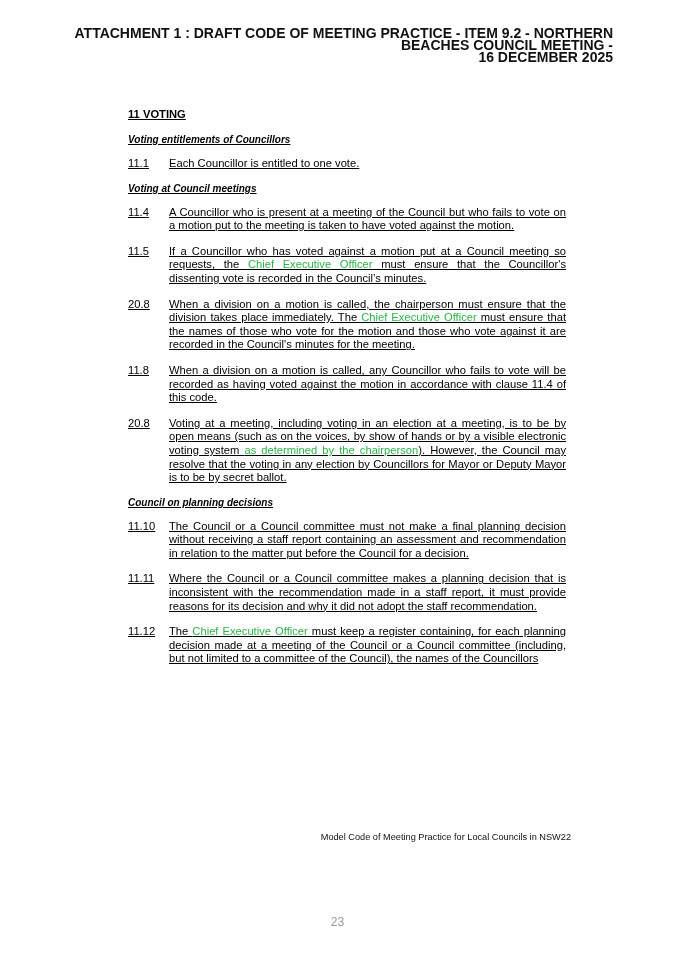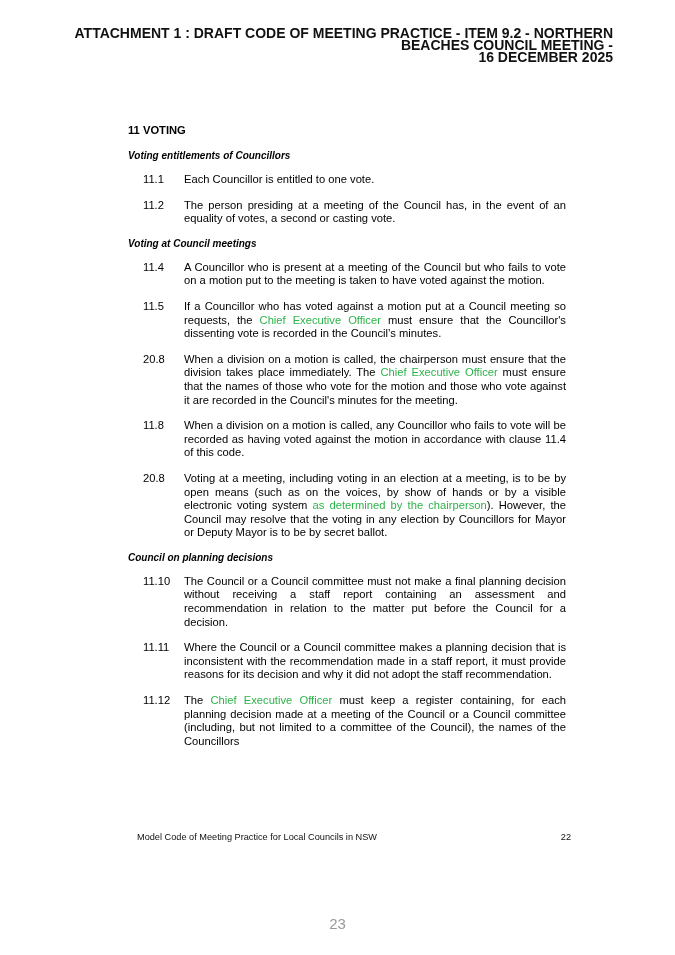--- a/index.html
+++ b/index.html
@@ -5,56 +5,52 @@
   html, body { margin: 0; padding: 0; background: #ffffff; }
   body {
     width: 675px; height: 955px; position: relative; overflow: hidden;
     font-family: "Liberation Sans", sans-serif; color: #000;
   }
   .attach-header {
     position: absolute; top: 27px; left: 40px; width: 573px;
     text-align: right; font-weight: bold; font-size: 14px; line-height: 12px;
     color: #111;
   }
-  .page-content { position: absolute; left: 128px; top: 124px; width: 438px; }
+  .page-content { position: absolute; left: 128px; top: 108px; width: 438px; text-decoration: underline; }
   .section-title { font-weight: bold; font-size: 11.2px; margin: 0 0 14px 0; }
   .subheading { font-weight: bold; font-style: italic; font-size: 10px; margin: 0 0 12px 0; }
   .clause { display: flex; font-size: 11.2px; line-height: 13.6px; margin: 0 0 12px 0; }
-  .clause-num { width: 41px; flex: none; margin-left: 15px; }
+  .clause-num { width: 41px; flex: none; }
   .clause-text { flex: 1; text-align: justify; }
   .hl { color: #2db34a; }
   .footer {
     position: absolute; left: 128px; top: 832px; width: 434px;
-    display: flex; justify-content: space-between; font-size: 9.2px; color: #111; padding-left: 9px;
+    display: flex; justify-content: flex-end; font-size: 9.2px; color: #111; padding-left: 9px;
   }
   .page-number {
     position: absolute; top: 915px; left: 0; width: 675px; text-align: center;
-    font-size: 15px; color: #999;
+    font-size: 12px; color: #999;
   }
 </style>
 </head>
 <body>
 
 <div class="attach-header">
   <div>ATTACHMENT 1 : DRAFT CODE OF MEETING PRACTICE - ITEM 9.2 - NORTHERN BEACHES COUNCIL MEETING -</div>
   <div>16 DECEMBER 2025</div>
 </div>
 
 <div class="page-content">
   <div class="section-title">11  VOTING</div>
 
   <div class="subheading">Voting entitlements of Councillors</div>
 
   <div class="clause">
     <span class="clause-num">11.1</span>
     <span class="clause-text"><span>Each Councillor is entitled to one vote.</span></span>
-  </div>
-  <div class="clause">
-    <span class="clause-num">11.2</span>
-    <span class="clause-text"><span>The person presiding at a meeting of the Council has, in the event of an equality of votes, a second or casting vote.</span></span>
   </div>
 
   <div class="subheading">Voting at Council meetings</div>
 
   <div class="clause">
     <span class="clause-num">11.4</span>
     <span class="clause-text"><span>A Councillor who is present at a meeting of the Council but who fails to vote on a motion put to the meeting is taken to have voted against the motion.</span></span>
   </div>
   <div class="clause">
     <span class="clause-num">11.5</span>

